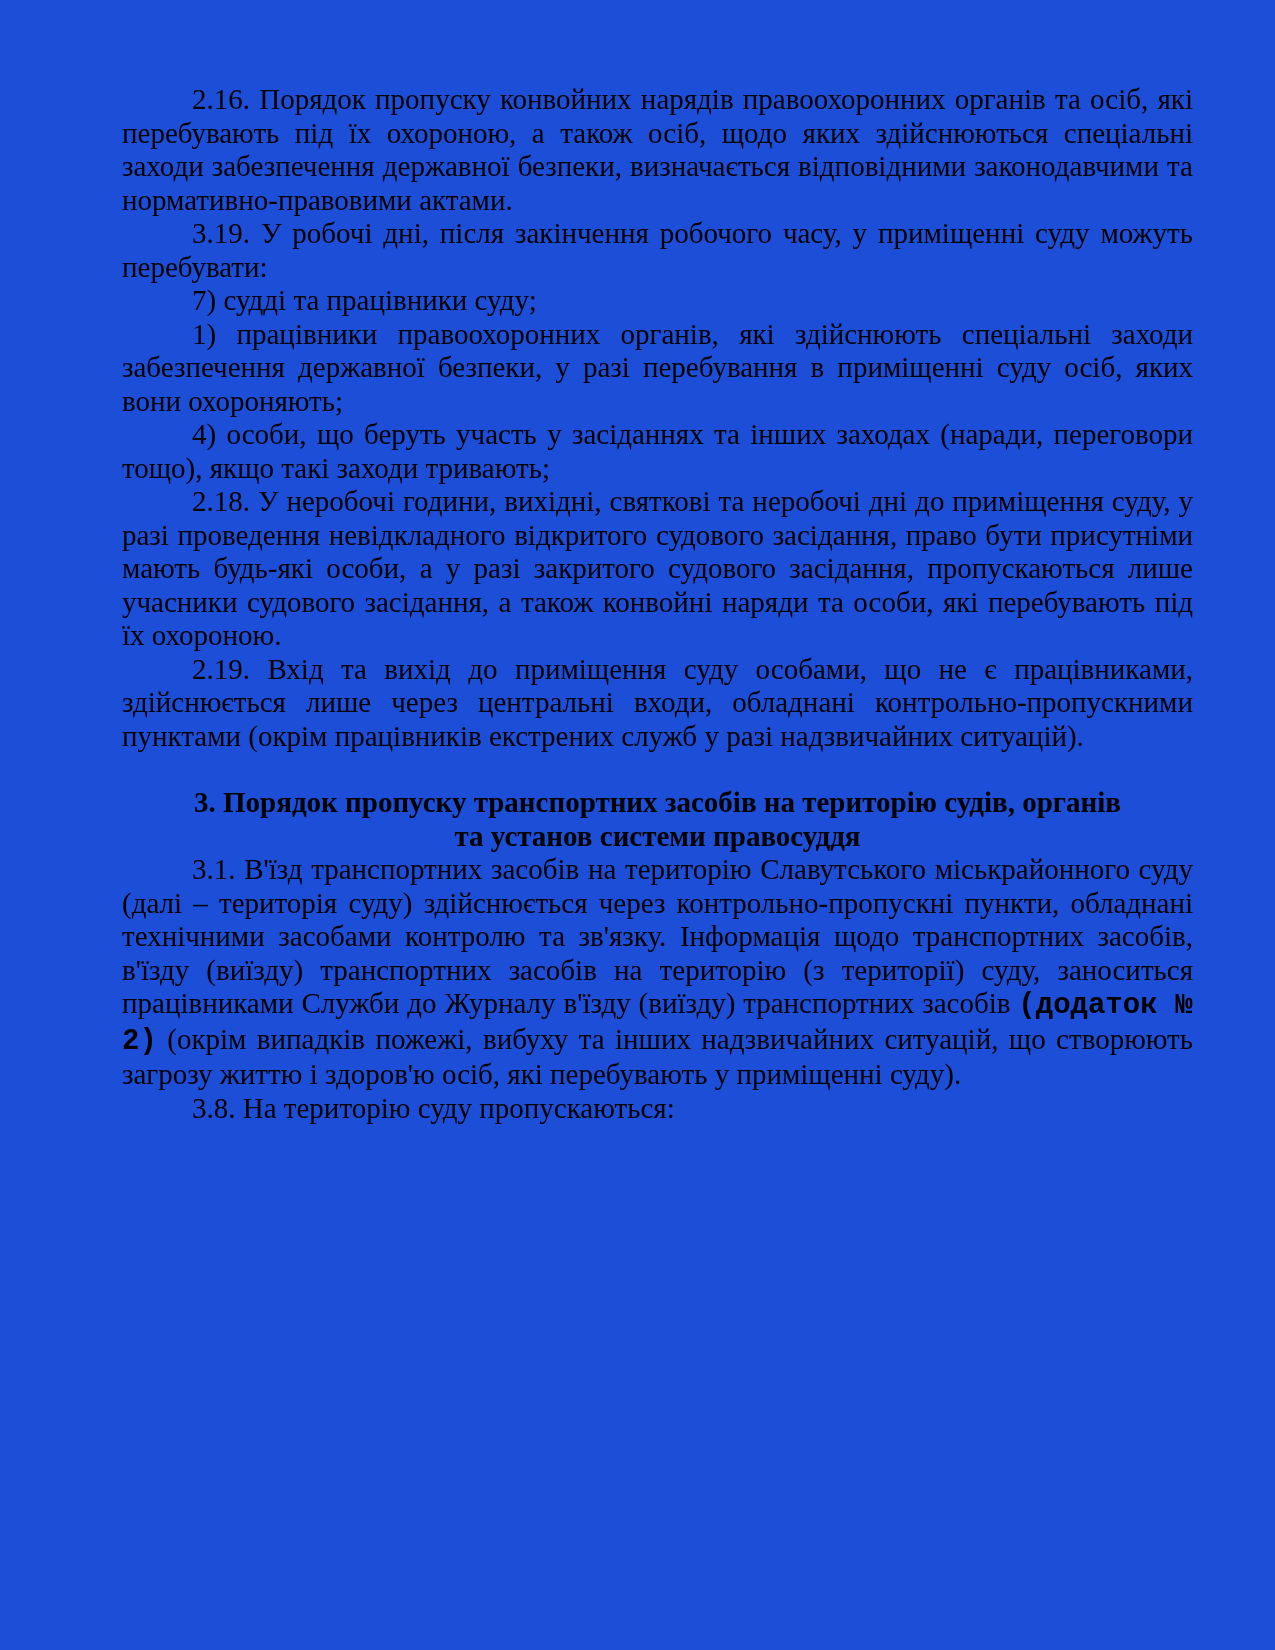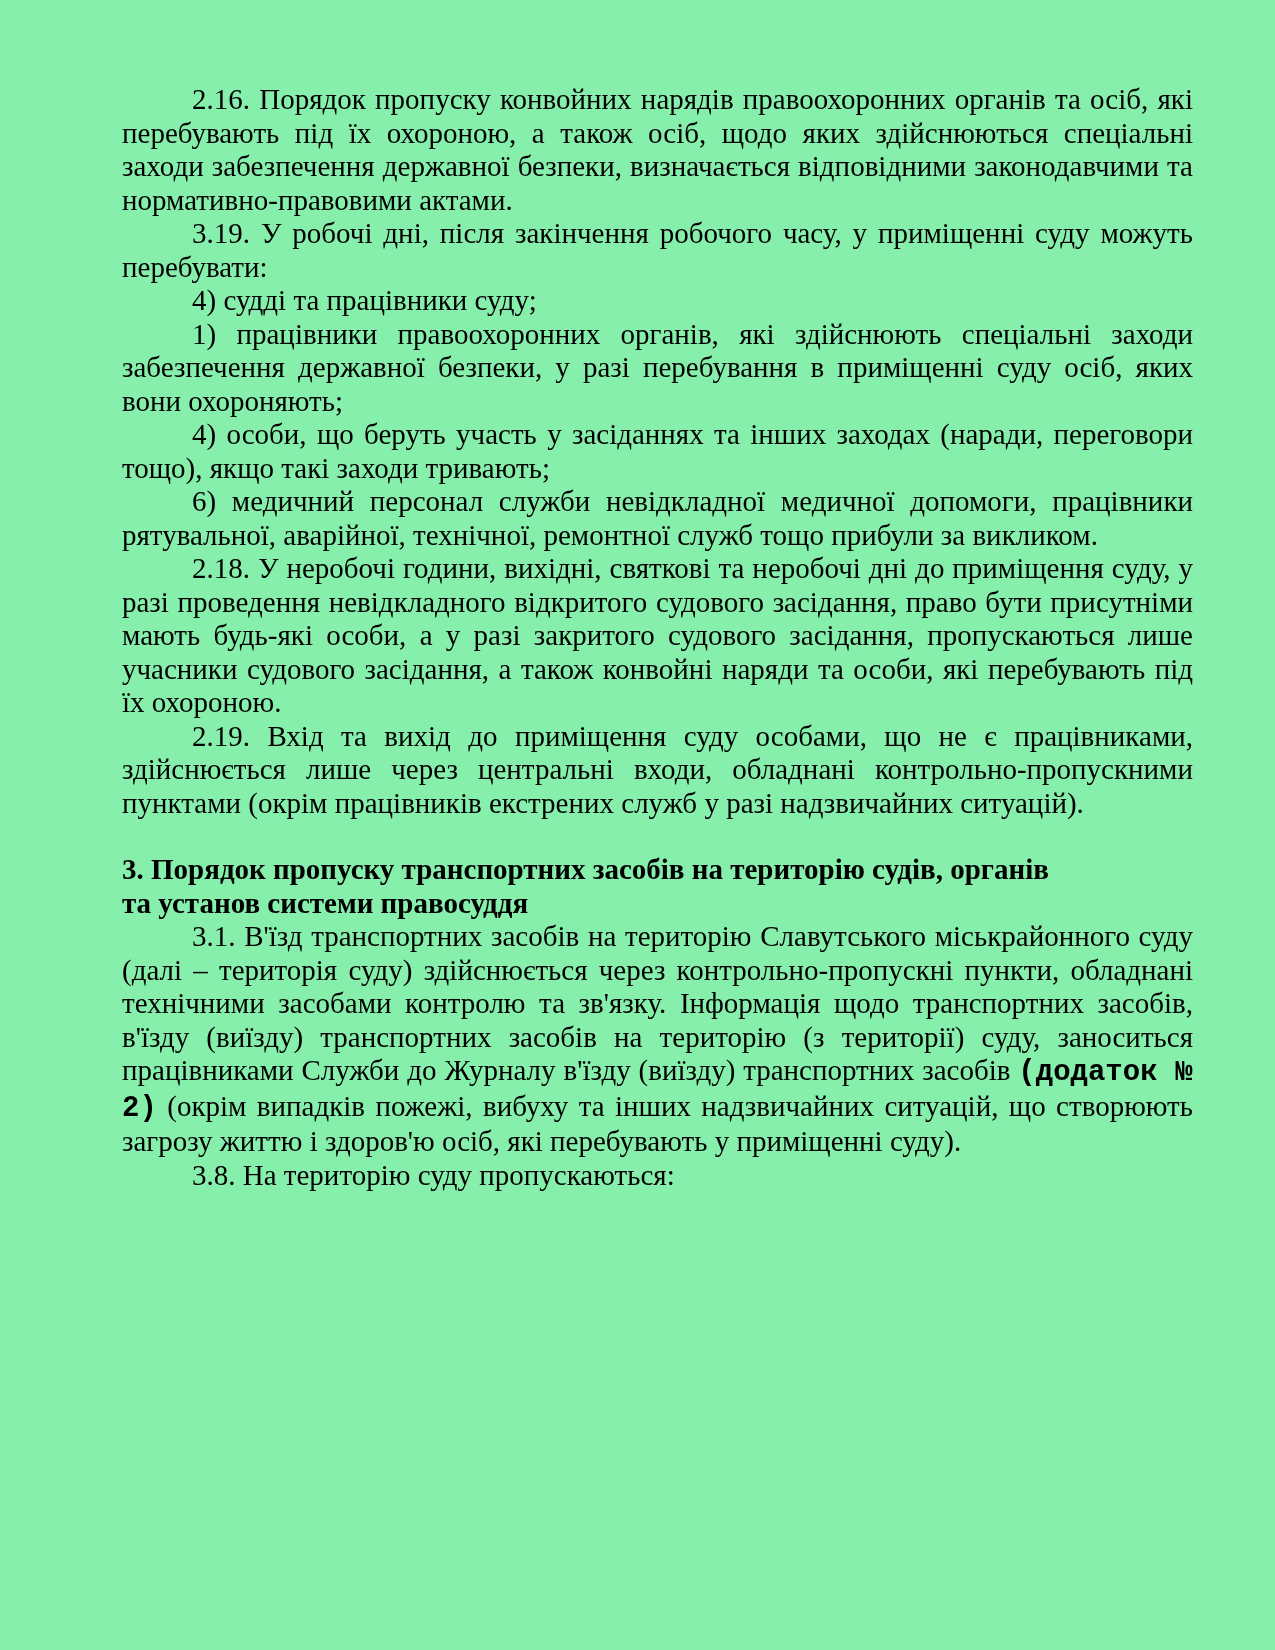--- a/index.html
+++ b/index.html
@@ -5,59 +5,58 @@
   html, body {
     margin: 0;
     padding: 0;
     background: #ffffff;
   }
   .page {
     position: relative;
     width: 1275px;
     height: 1650px;
     box-sizing: border-box;
-    background: #86efac;
+    background: #1d4ed8;
     color: #000000;
     font-family: "Liberation Serif", "DejaVu Serif", serif;
     font-size: 29px;
     line-height: 33.5px;
     padding: 83px 82px 40px 122px;
     overflow: hidden;
   }
   .page p {
     margin: 0;
     text-align: justify;
     text-indent: 70px;
   }
   .heading-group {
     margin-top: 33px;
   }
   .heading-group p {
-    text-align: left;
+    text-align: center;
     text-indent: 0;
     font-weight: 700;
   }
   .bold {
     font-weight: 700;
     font-family: Liberation Mono, monospace;
   }
 </style>
 </head>
 <body>
 
 <div class="page">
 
   <p>2.16. Порядок пропуску конвойних нарядів правоохоронних органів та осіб, які перебувають під їх охороною, а також осіб, щодо яких здійснюються спеціальні заходи забезпечення державної безпеки, визначається відповідними законодавчими та нормативно-правовими актами.</p>
 
   <p>3.19. У робочі дні, після закінчення робочого часу, у приміщенні суду можуть перебувати:</p>
 
-  <p>4) судді та працівники суду;</p>
+  <p>7) судді та працівники суду;</p>
   <p>1) працівники правоохоронних органів, які здійснюють спеціальні заходи забезпечення державної безпеки, у разі перебування в приміщенні суду осіб, яких вони охороняють;</p>
   <p>4) особи, що беруть участь у засіданнях та інших заходах (наради, переговори тощо), якщо такі заходи тривають;</p>
-  <p>6) медичний персонал служби невідкладної медичної допомоги, працівники рятувальної, аварійної, технічної, ремонтної служб тощо прибули за викликом.</p>
 
   <p>2.18. У неробочі години, вихідні, святкові та неробочі дні до приміщення суду, у разі проведення невідкладного відкритого судового засідання, право бути присутніми мають будь-які особи, а у разі закритого судового засідання, пропускаються лише учасники судового засідання, а також конвойні наряди та особи, які перебувають під їх охороною.</p>
 
   <p>2.19. Вхід та вихід до приміщення суду особами, що не є працівниками, здійснюється лише через центральні входи, обладнані контрольно-пропускними пунктами (окрім працівників екстрених служб у разі надзвичайних ситуацій).</p>
 
 
   <div class="heading-group">
     <p>3. Порядок пропуску транспортних засобів на територію судів, органів</p>
     <p>та установ системи правосуддя</p>
   </div>

